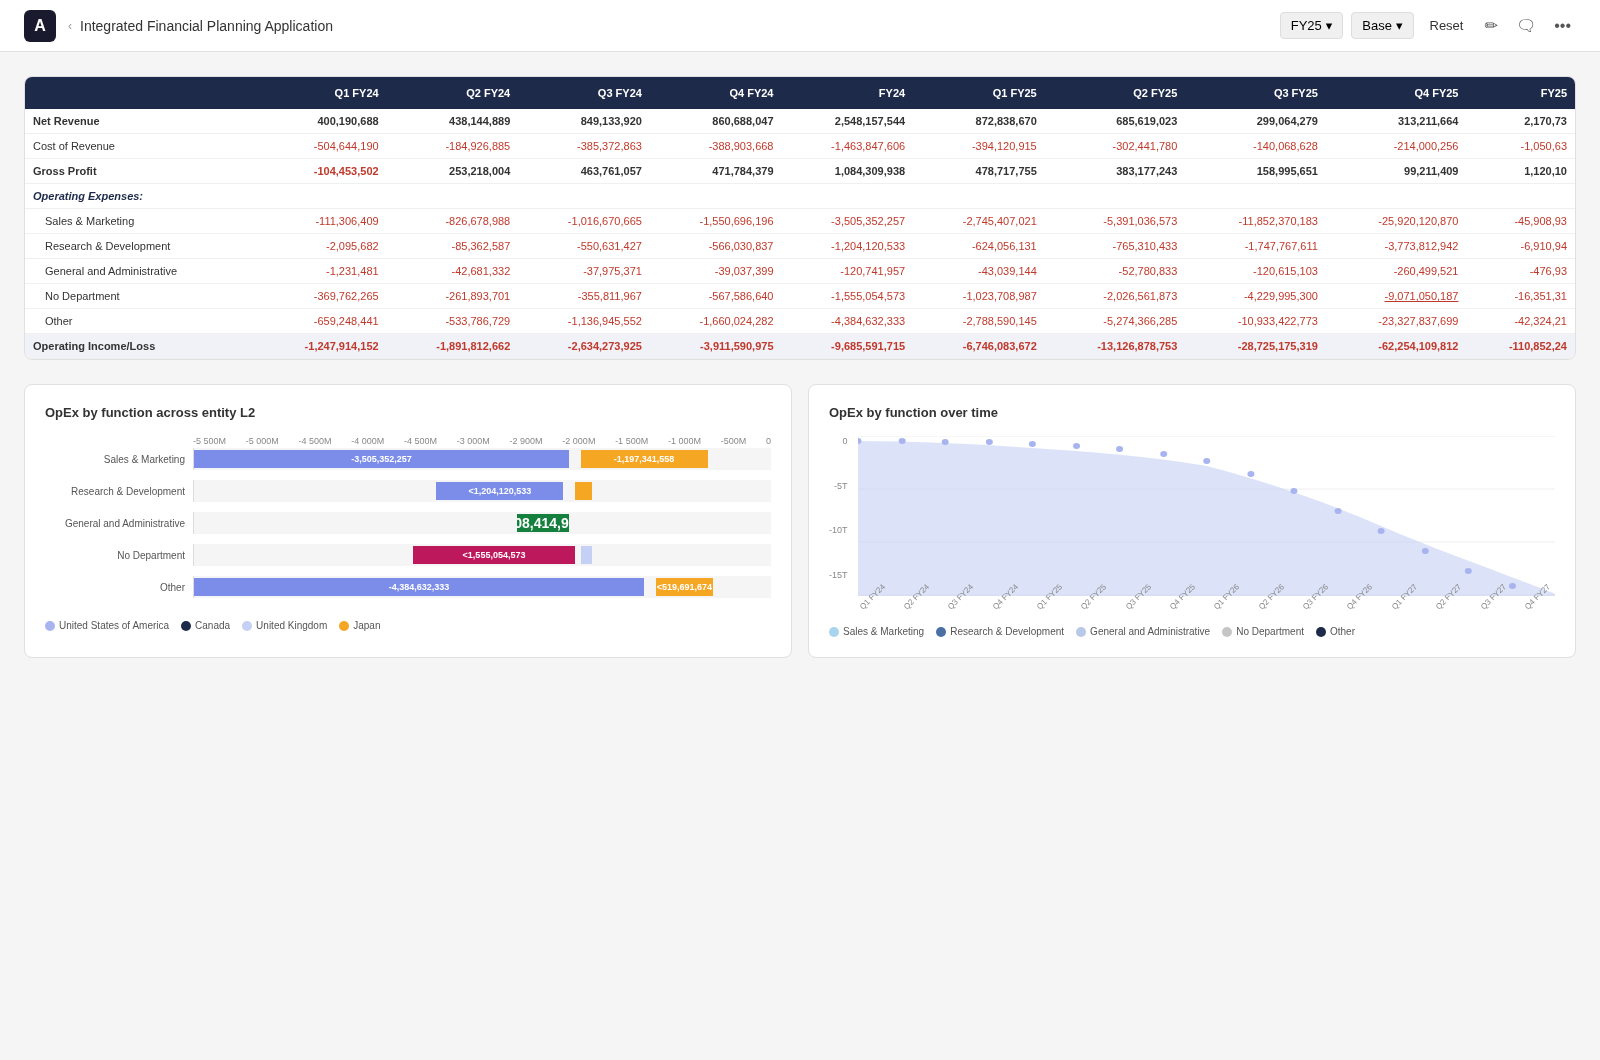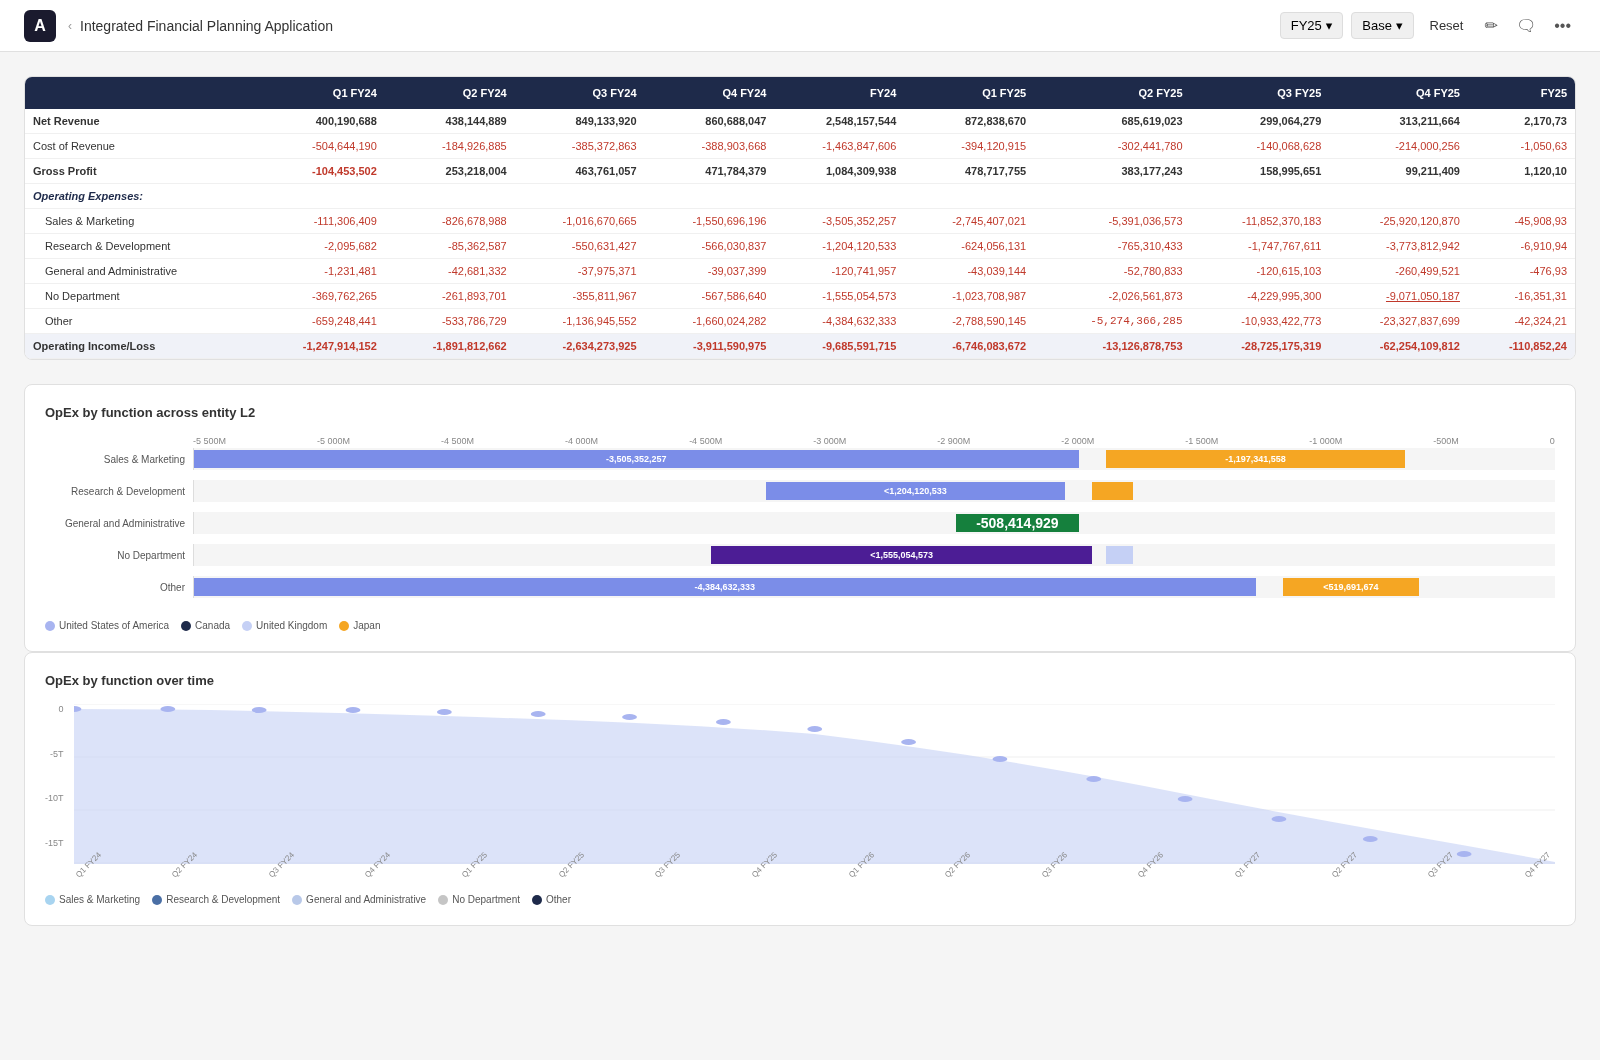--- a/index.html
+++ b/index.html
@@ -133,21 +133,22 @@
       color: #1e2a4a;
     }
     .row-total {
       background: #f0f2f8;
     }
     .row-total td { font-weight: 600; }
 
     
     .charts-row {
       display: grid;
-      grid-template-columns: 1fr;
+      grid-template-columns: 1fr 1fr;
+      gap: 16px;
     }
     .chart-card {
       background: #fff;
       border-radius: 8px;
       border: 1px solid #e0e0e0;
       padding: 20px;
     }
     .chart-title {
       font-size: 13px;
       font-weight: 600;
@@ -380,21 +381,21 @@
             <td style="color: rgb(192, 57, 43);">-16,351,31</td>
           </tr>
           <tr>
             <td style="padding-left: 20px;">Other</td>
             <td style="color: rgb(192, 57, 43);">-659,248,441</td>
             <td style="color: rgb(192, 57, 43);">-533,786,729</td>
             <td style="color: rgb(192, 57, 43);">-1,136,945,552</td>
             <td style="color: rgb(192, 57, 43);">-1,660,024,282</td>
             <td style="color: rgb(192, 57, 43);">-4,384,632,333</td>
             <td style="color: rgb(192, 57, 43);">-2,788,590,145</td>
-            <td style="color: rgb(192, 57, 43); font-family: Liberation Mono, monospace;">-5,274,366,285</td>
+            <td style="color: rgb(192, 57, 43);">-5,274,366,285</td>
             <td style="color: rgb(192, 57, 43);">-10,933,422,773</td>
             <td style="color: rgb(192, 57, 43);">-23,327,837,699</td>
             <td style="color: rgb(192, 57, 43);">-42,324,21</td>
           </tr>
           <tr class="row-total row-bold">
             <td>Operating Income/Loss</td>
             <td style="color: rgb(192, 57, 43);">-1,247,914,152</td>
             <td style="color: rgb(192, 57, 43);">-1,891,812,662</td>
             <td style="color: rgb(192, 57, 43);">-2,634,273,925</td>
             <td style="color: rgb(192, 57, 43);">-3,911,590,975</td>
@@ -450,21 +451,21 @@
         <div class="bar-chart-row">
           <div class="bar-label">General and Administrative</div>
           <div class="bar-area" style="background: #f5f5f5; border-left: 1px solid #ddd;">
             <div class="bar-segment" style="background:#15803d; width:9%; left:56%; font-size:14px;">-508,414,929</div>
           </div>
         </div>
 
         <div class="bar-chart-row">
           <div class="bar-label">No Department</div>
           <div class="bar-area" style="background: #f5f5f5; border-left: 1px solid #ddd;">
-            <div class="bar-segment" style="background:#4c1d95; width:28%; left:38%; font-size:9px;">&lt;1,555,054,573</div>
+            <div class="bar-segment" style="background:#be185d; width:28%; left:38%; font-size:9px;">&lt;1,555,054,573</div>
             <div class="bar-segment" style="background:#c5d0f5; width:2%; left:67%; font-size:9px;"></div>
           </div>
         </div>
 
         <div class="bar-chart-row">
           <div class="bar-label">Other</div>
           <div class="bar-area" style="background: #f5f5f5; border-left: 1px solid #ddd;">
             <div class="bar-segment" style="background:#7b8de8; width:78%; left:0; font-size:9px;">-4,384,632,333</div>
             <div class="bar-segment" style="background:#f5a623; width:10%; left:80%; font-size:9px;">&lt;519,691,674</div>
           </div>

